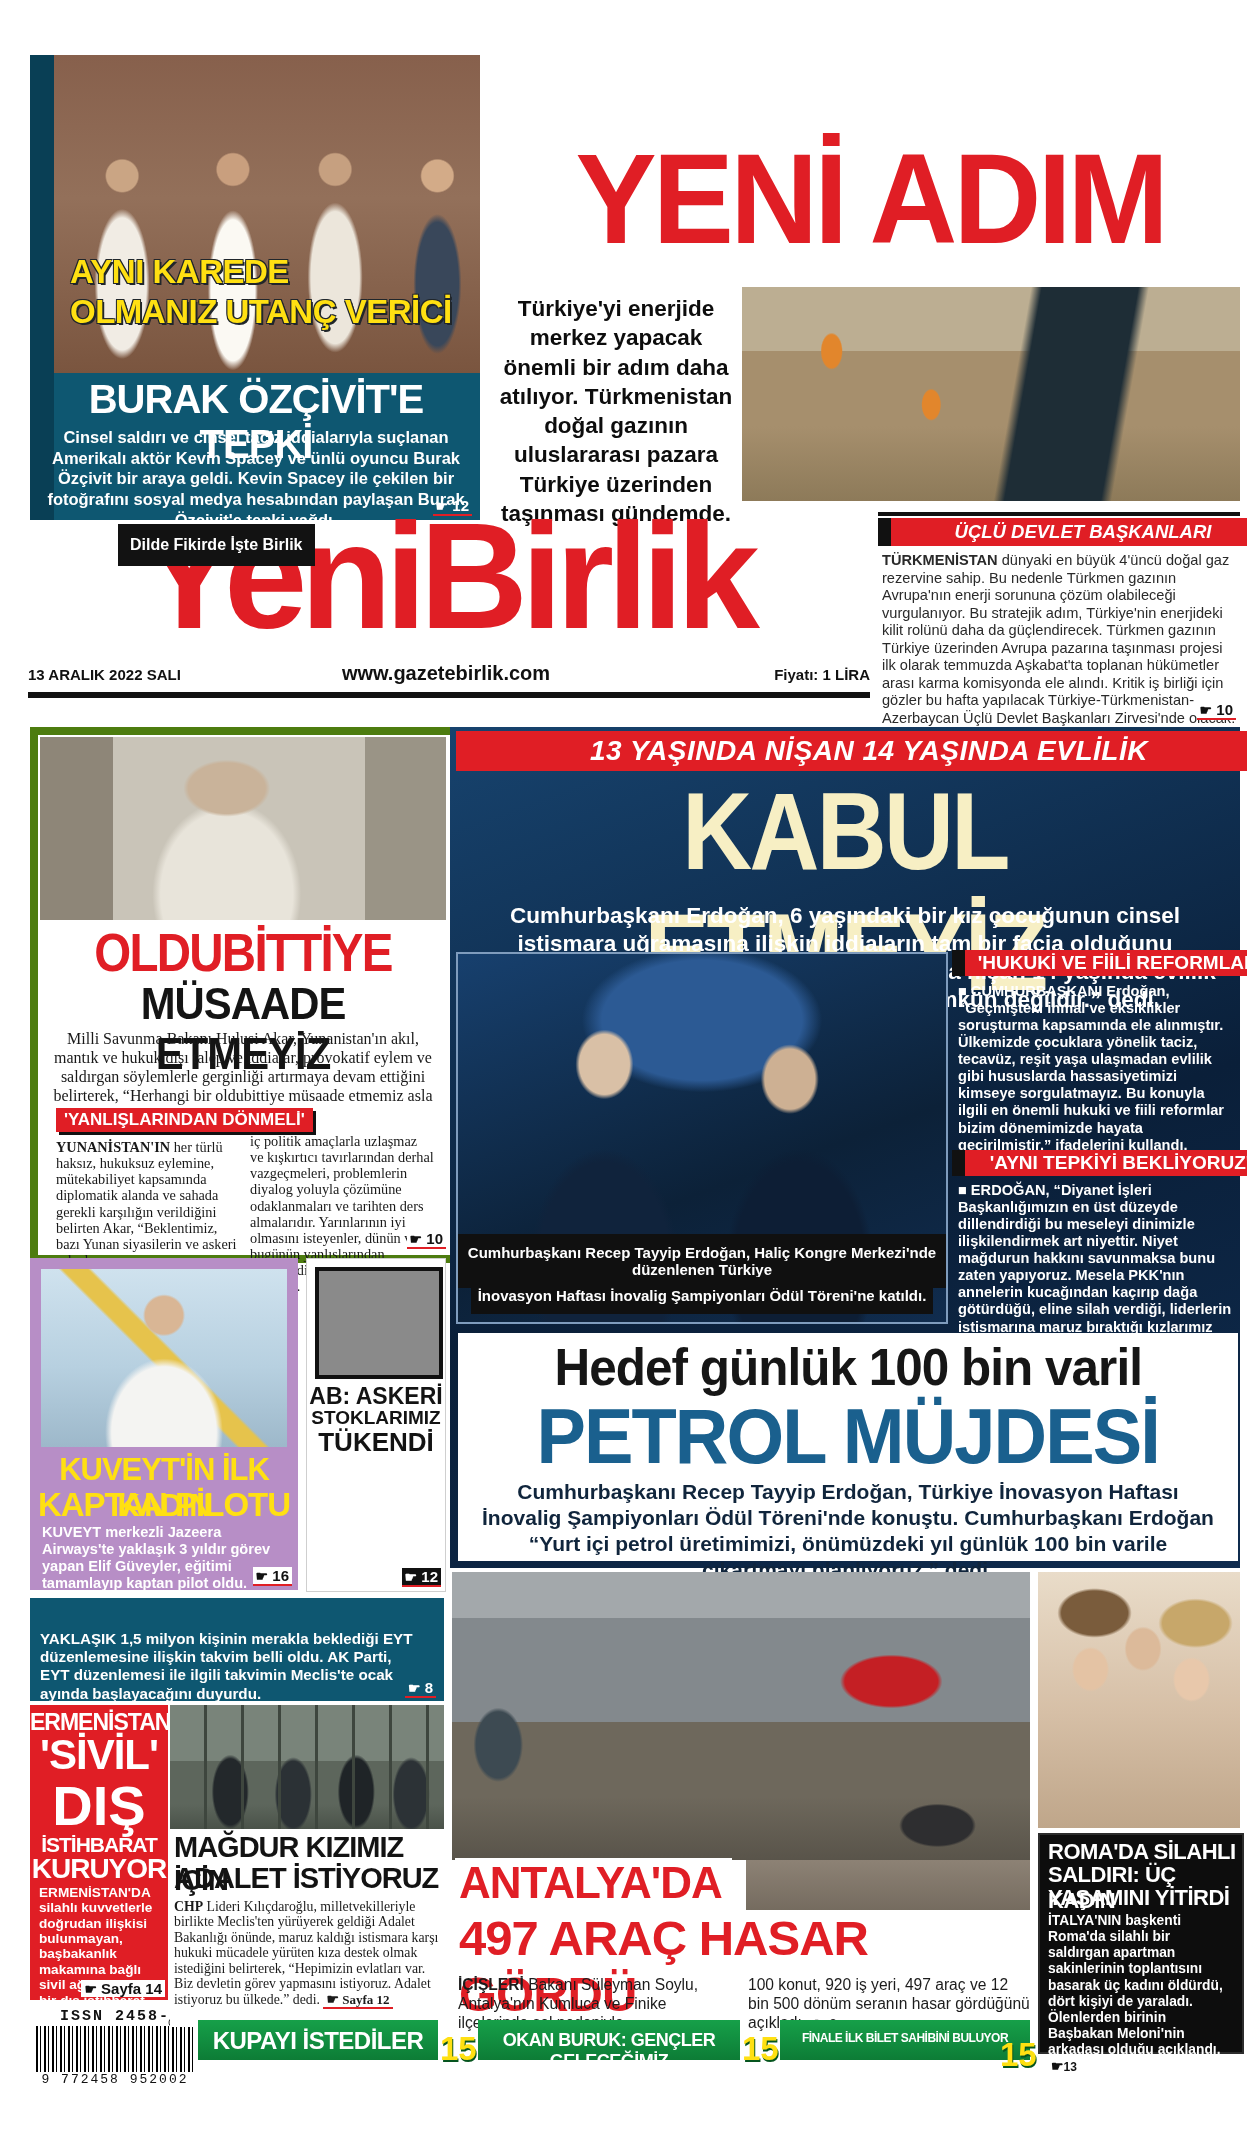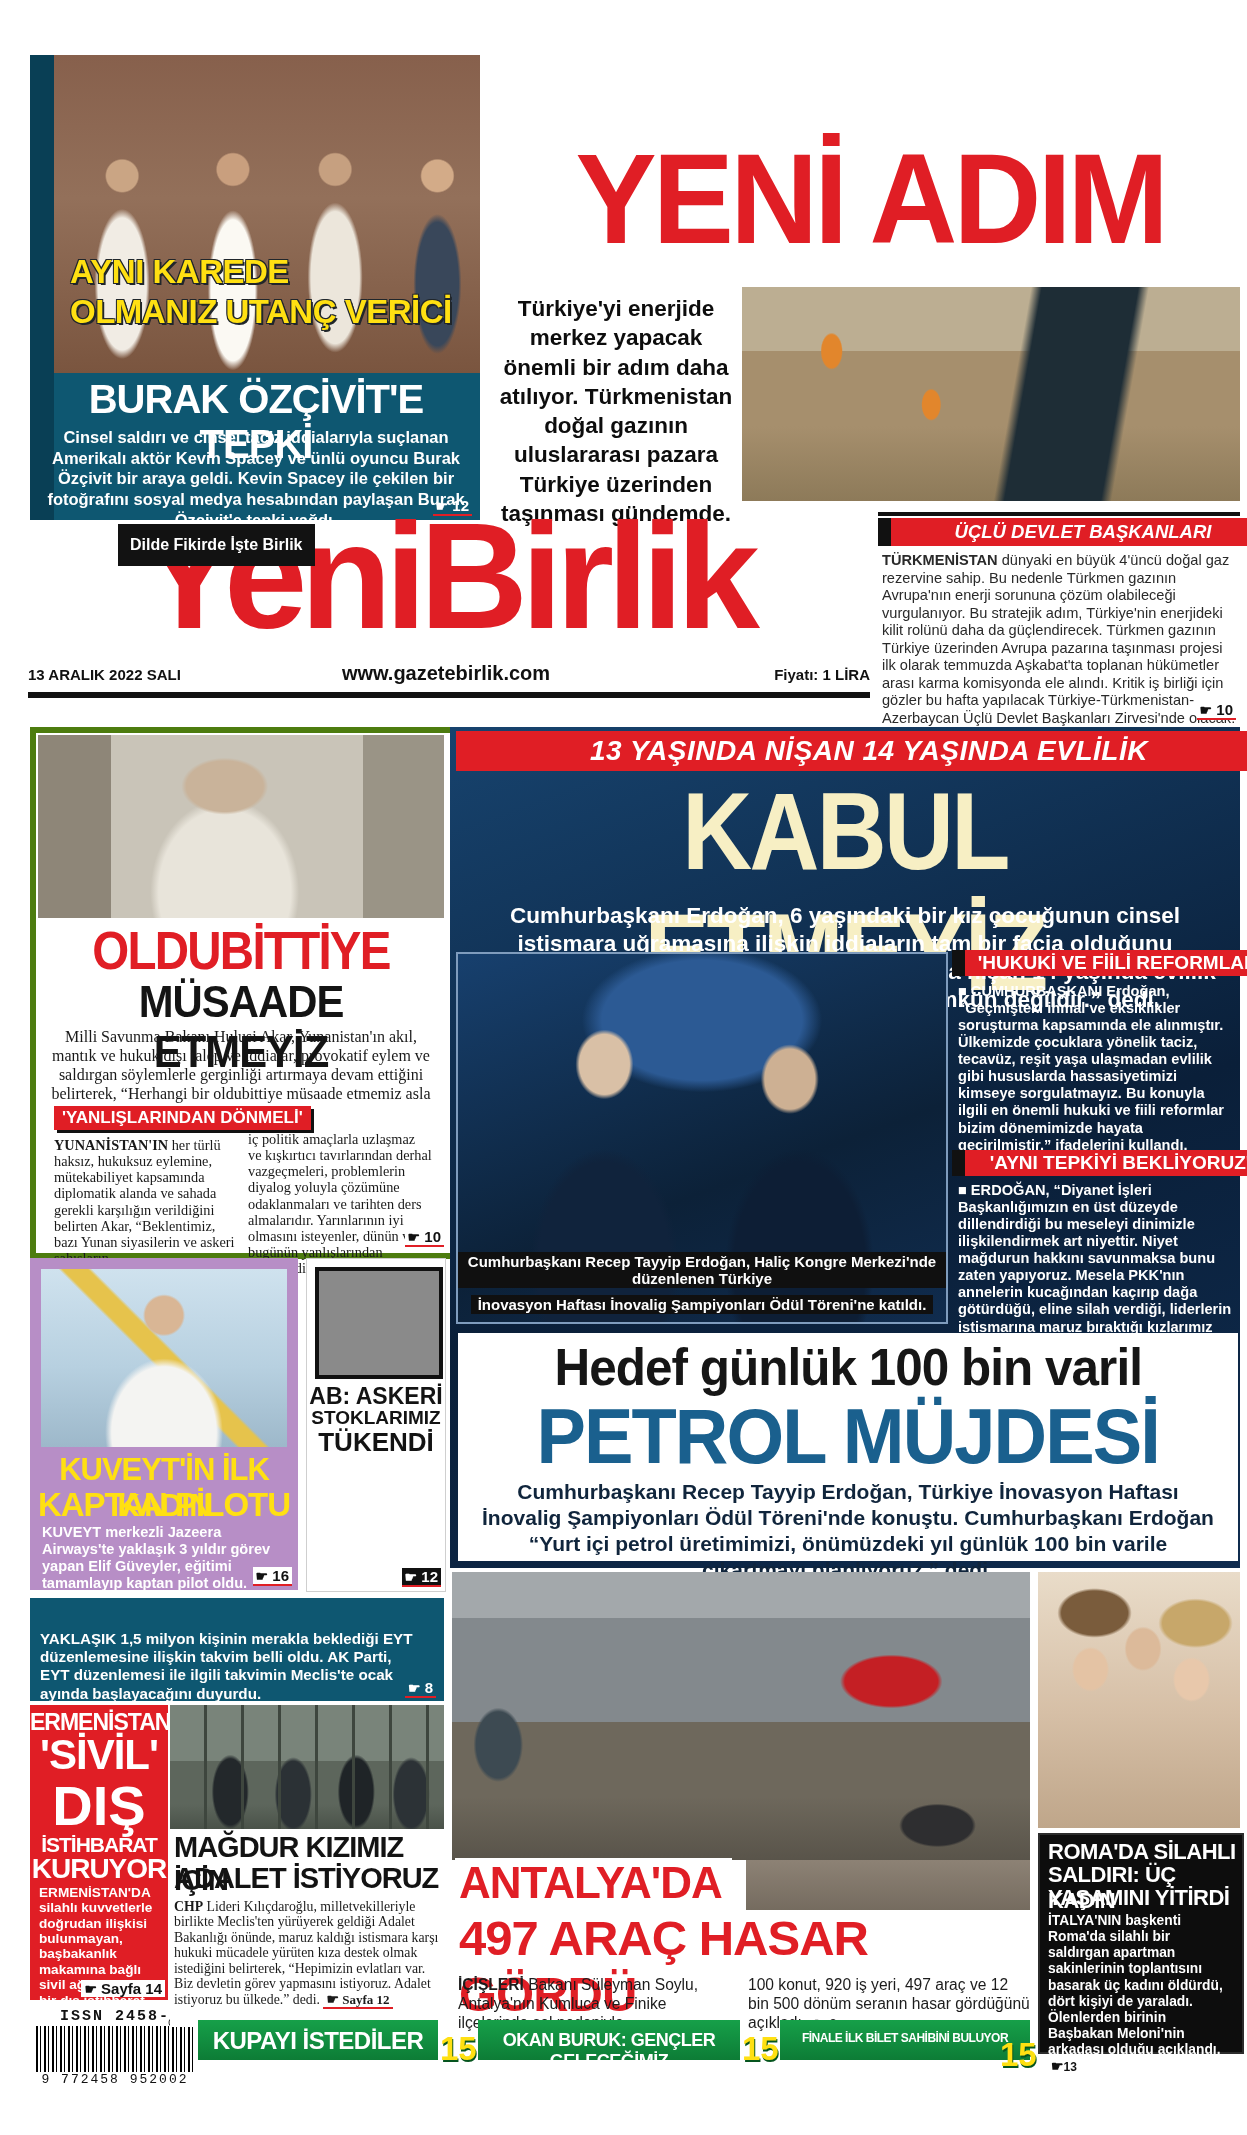--- a/index.html
+++ b/index.html
@@ -73,21 +73,21 @@
   .p-roma{background:
     radial-gradient(30px 36px at 26% 38%,#e4c3a4 0 55%,transparent 62%),
     radial-gradient(30px 36px at 52% 30%,#dcba9a 0 55%,transparent 62%),
     radial-gradient(30px 36px at 76% 42%,#e8c8ab 0 55%,transparent 62%),
     radial-gradient(60px 40px at 28% 16%,#7a5c3c 0 55%,transparent 62%),
     radial-gradient(60px 40px at 78% 20%,#c7a76a 0 55%,transparent 62%),
     linear-gradient(180deg,#e9dcc9,#d6bfa6 55%,#bfa68a);}
   .kicker{color:#ffe012;font-weight:bold;font-size:33px;letter-spacing:-.5px;
           text-shadow:2px 2px 0 #20262b,-1px -1px 0 #20262b,1px -1px 0 #20262b,-1px 1px 0 #20262b;}
   .serif{font-family:"Liberation Serif",serif;}
-  .capline{background:#101010;color:#fff;font-weight:bold;font-size:15px;padding:1px 7px;display:inline-block;}
+  .capline{background:#101010;color:#fff;font-weight:bold;font-size:15px;padding:10px 7px;display:inline-block;}
   .barcode{background:repeating-linear-gradient(90deg,#000 0 2px,#fff 2px 4px,#000 4px 5px,#fff 5px 8px);}
   .greenbar{background:linear-gradient(180deg,#16a049,#0d7c36);}
   .num15{color:#ffe012;font-weight:bold;font-size:33px;text-shadow:1px 2px 0 #06551f;}
 </style>
 </head>
 <body>
 
 <div class="page">
 
   <div class="abs" style="left:30px;top:55px;width:450px;height:465px;background:#0e5771">
@@ -110,21 +110,21 @@
     <div class="abs ref" style="right:4px;bottom:2px;background:#fff;"><span class="hand">☛</span> <span>10</span></div>
   </div>
 
   <div class="abs b red ctr" style="left:22px;top:500px;width:848px;font-size:150px;letter-spacing:-7px;line-height:1.02;">YeniBirlik</div>
   <div class="abs b white" style="left:118px;top:524px;background:#121212;padding:12px 12px;font-size:16px;">Dilde Fikirde İşte Birlik</div>
   <div class="abs b" style="left:28px;top:666px;font-size:15px;">13 ARALIK 2022 SALI</div>
   <div class="abs b ctr" style="left:22px;top:662px;width:848px;font-size:20px;">www.gazetebirlik.com</div>
   <div class="abs b" style="left:22px;top:666px;width:848px;font-size:15px;text-align:right;">Fiyatı: 1 LİRA</div>
   <div class="abs" style="left:28px;top:692px;width:842px;height:6px;background:#111;"></div>
 
-  <div class="abs" style="left:30px;top:727px;width:414px;height:520px;border:6px solid #4d7c0f;background:#fff;">
+  <div class="abs" style="left:30px;top:727px;width:414px;height:520px;border:8px solid #4d7c0f;background:#fff;">
     <div class="abs photo p-akar" style="left:2px;top:2px;width:406px;height:183px;"></div>
     <div class="abs ctr b red" style="left:0;top:186px;width:410px;font-size:54px;letter-spacing:-2px;"><span class="sq">OLDUBİTTİYE</span></div>
     <div class="abs ctr b" style="left:0;top:244px;width:410px;font-size:44px;letter-spacing:-1px;color:#141414;"><span class="sq95">MÜSAADE ETMEYİZ</span></div>
     <div class="abs ctr serif" style="left:14px;top:295px;width:382px;font-size:16px;line-height:1.18;color:#191919;">Milli Savunma Bakanı Hulusi Akar, Yunanistan'ın akıl, mantık ve hukuk dışı talep ve iddialar, provokatif eylem ve saldırgan söylemlerle gerginliği artırmaya devam ettiğini belirterek, “Herhangi bir oldubittiye müsaade etmemiz asla mümkün değil.” dedi.</div>
     <div class="abs b white" style="left:18px;top:373px;background:#e01e25;padding:2px 8px;font-size:17px;box-shadow:3px 3px 0 #111;">'YANLIŞLARINDAN DÖNMELİ'</div>
     <div class="abs serif" style="left:18px;top:404px;width:182px;font-size:14.3px;line-height:1.13;color:#191919;"><span class="b">YUNANİSTAN'IN</span><span> her türlü haksız, hukuksuz eylemine, mütekabiliyet kapsamında diplomatik alanda ve sahada gerekli karşılığın verildiğini belirten Akar, “Beklentimiz, bazı Yunan siyasilerin ve askeri şahısların</span></div>
     <div class="abs serif" style="left:212px;top:398px;width:184px;font-size:14.3px;line-height:1.13;color:#191919;">iç politik amaçlarla uzlaşmaz ve kışkırtıcı tavırlarından derhal vazgeçmeleri, problemlerin diyalog yoluyla çözümüne odaklanmaları ve tarihten ders almalarıdır. Yarınlarının iyi olmasını isteyenler, dünün ve bugünün yanlışlarından dönmelidirler.” ifadelerini kullandı.</div>
     <div class="abs ref" style="right:6px;bottom:6px;background:#fff;"><span class="hand">☛</span> <span>10</span></div>
   </div>
 

